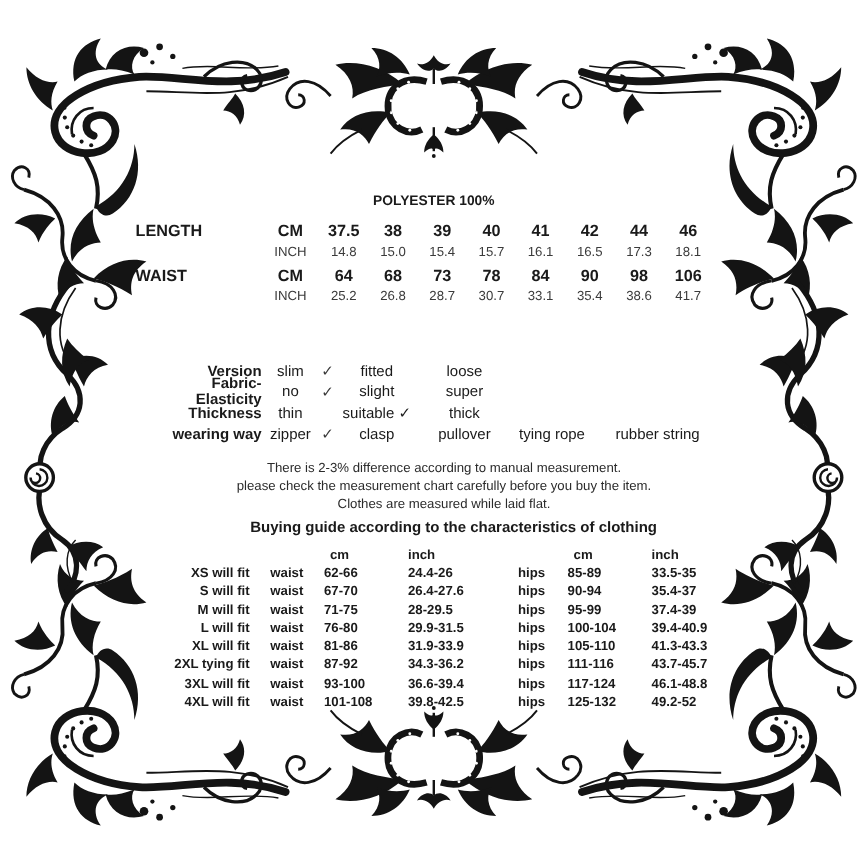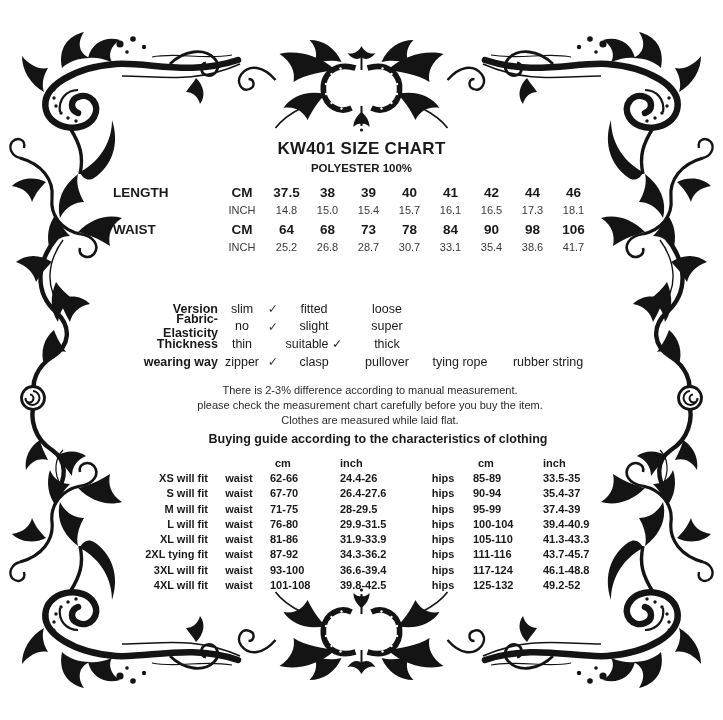--- a/index.html
+++ b/index.html
@@ -142,21 +142,20 @@
     <use href="#corner"></use>
     <use href="#corner" transform="translate(723,0) scale(-1,1)"></use>
     <use href="#corner" transform="translate(0,720) scale(1,-1)"></use>
     <use href="#corner" transform="translate(723,720) scale(-1,-1)"></use>
     <use href="#vine"></use>
     <use href="#vine" transform="translate(723,0) scale(-1,1)"></use>
     <use href="#cmotif" transform="translate(361.5,0)"></use>
     <use href="#cmotif" transform="translate(361.5,720) scale(1,-1)"></use>
   </svg>
 
-  <div class="abs title">KW401 SIZE CHART</div>
   <div class="abs subtitle">POLYESTER 100%</div>
 
   <div class="abs" id="size-table">
     <div id="size-rows">
         <div class="trow bold-row">
           <div class="c-label">LENGTH</div>
           <div class="c-unit">CM</div>
           <div class="c-size">37.5</div>
           <div class="c-size">38</div>
           <div class="c-size">39</div>

